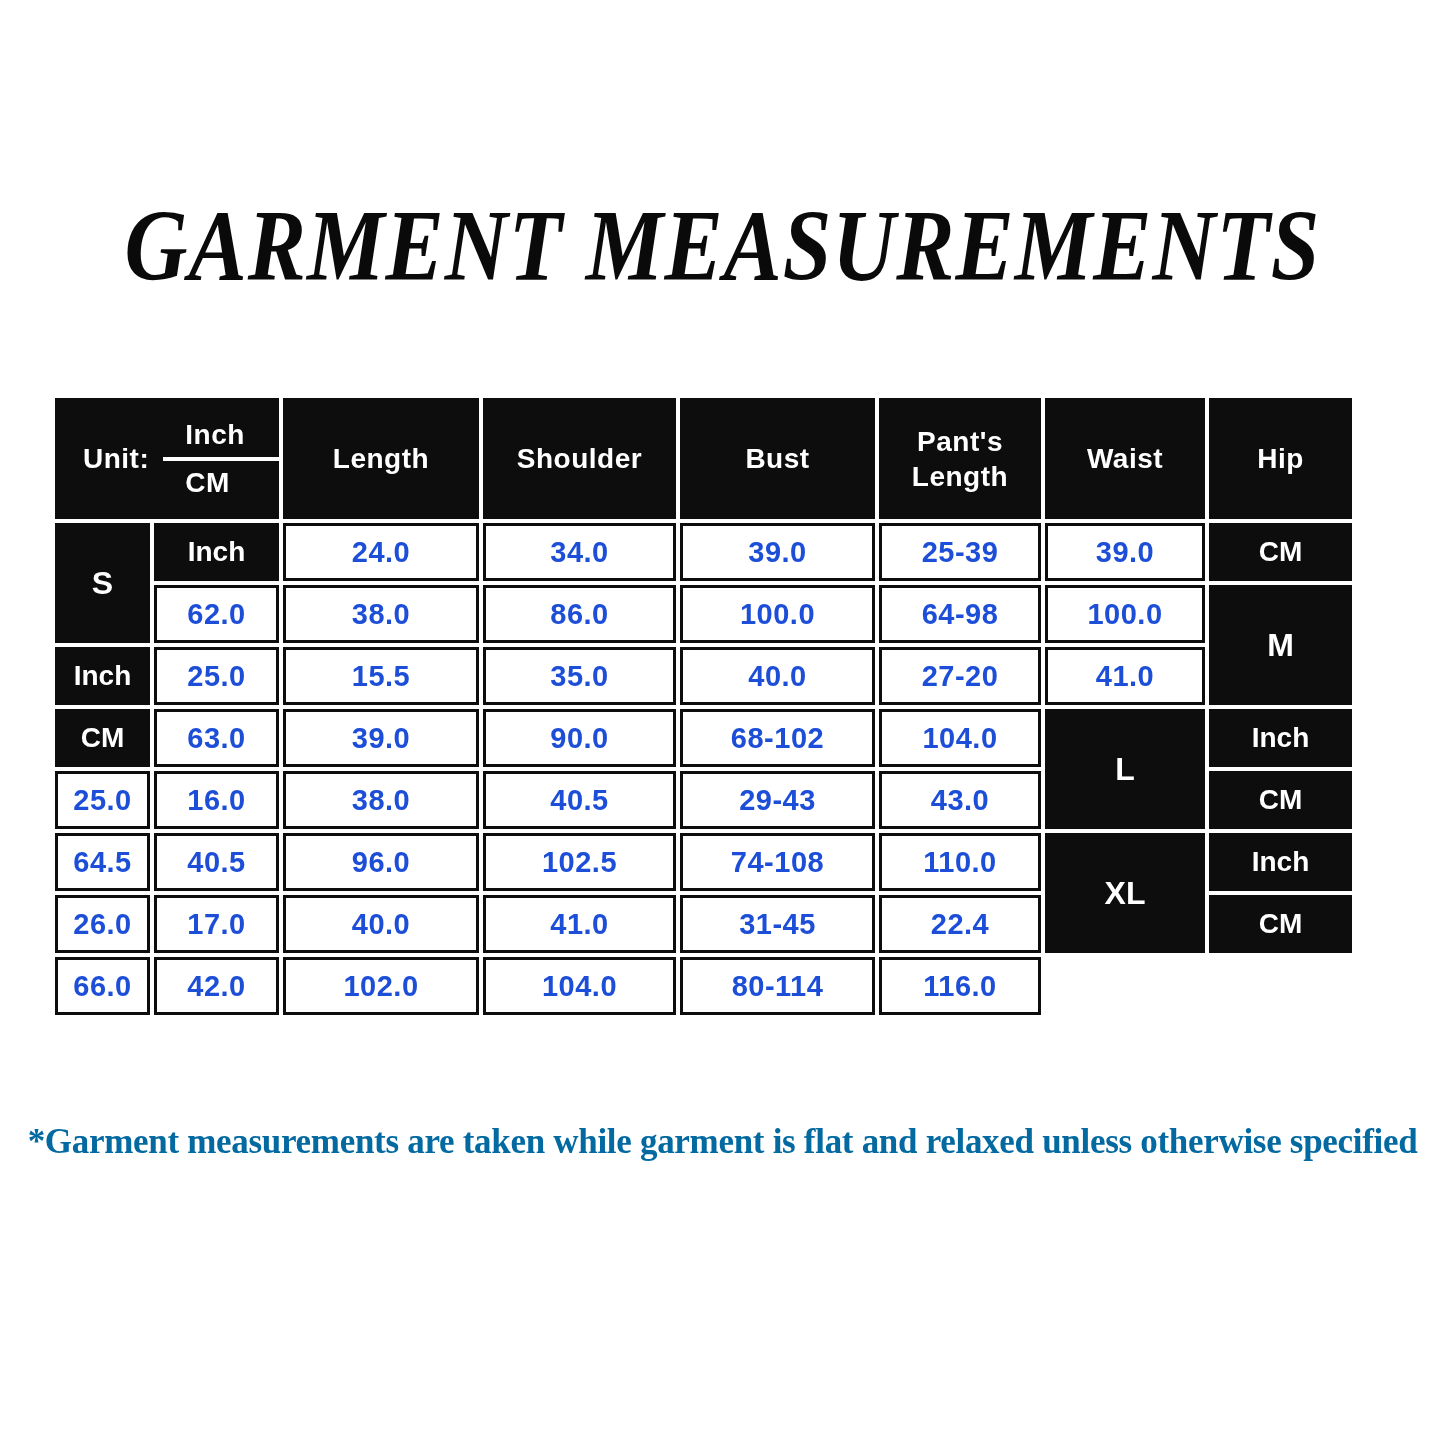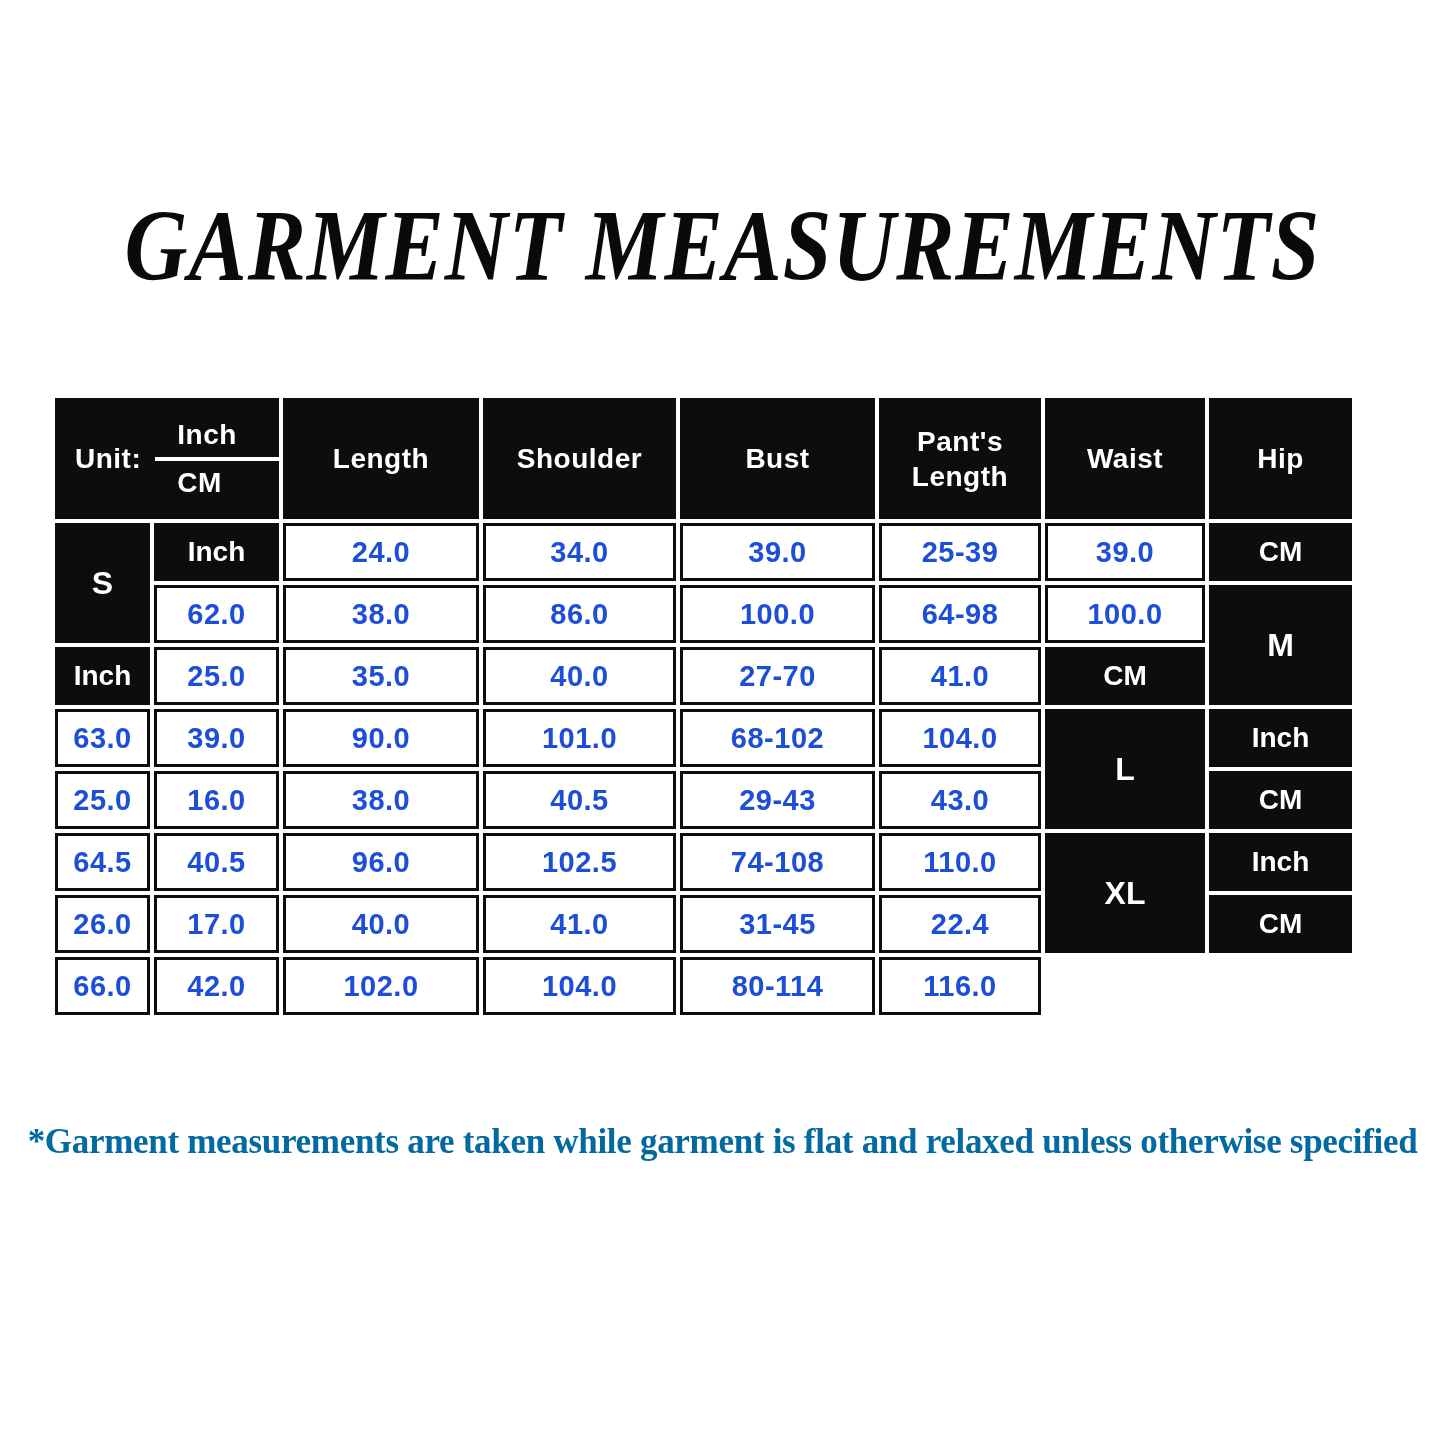--- a/index.html
+++ b/index.html
@@ -30,21 +30,21 @@
   .cell { display:flex; align-items:center; justify-content:center; text-align:center; }
   .black { background:#0d0d0d; color:#ffffff; font-weight:bold; }
   .data  { background:#ffffff; color:#1d4ed8; font-weight:bold; font-size:29px;
            border:3px solid #0d0d0d; letter-spacing:0.5px; }
   .head  { font-size:28px; letter-spacing:0.5px; line-height:1.25; padding:0 6px; }
   .sizecell { grid-row:span 2; font-size:32px; }
   .rowunit  { font-size:28px; }
 
   
   .unit-cell { grid-column:1 / span 2; display:flex; align-items:center;
-               padding-left:20px; }
+               padding-left:28px; }
   .unit-label { font-size:28px; letter-spacing:0.5px; }
   .unit-frac { flex:1; margin-left:14px; }
   .unit-top { font-size:28px; letter-spacing:0.5px; text-align:left; padding:0 0 6px 22px;
               border-bottom:4px solid #ffffff; }
   .unit-bottom { font-size:28px; letter-spacing:0.5px; text-align:left; padding:6px 0 0 22px; }
 
   
   .footnote { position:absolute; top:1122px; left:0; right:0; text-align:center;
               font-family:"Liberation Serif", serif; font-weight:bold;
               font-size:35px; color:#0369a1; letter-spacing:-0.3px; white-space:nowrap; }
@@ -85,29 +85,29 @@
     <div class="cell data">62.0</div>
     <div class="cell data">38.0</div>
     <div class="cell data">86.0</div>
     <div class="cell data">100.0</div>
     <div class="cell data">64-98</div>
     <div class="cell data">100.0</div>
 
     <div class="cell black sizecell">M</div>
     <div class="cell black rowunit">Inch</div>
     <div class="cell data">25.0</div>
+    <div class="cell data">15.5</div>
     <div class="cell data">35.0</div>
     <div class="cell data">40.0</div>
-    <div class="cell data">27-70</div>
+    <div class="cell data">27-20</div>
     <div class="cell data">41.0</div>
     <div class="cell black rowunit">CM</div>
     <div class="cell data">63.0</div>
     <div class="cell data">39.0</div>
     <div class="cell data">90.0</div>
-    <div class="cell data">101.0</div>
     <div class="cell data">68-102</div>
     <div class="cell data">104.0</div>
 
     <div class="cell black sizecell">L</div>
     <div class="cell black rowunit">Inch</div>
     <div class="cell data">25.0</div>
     <div class="cell data">16.0</div>
     <div class="cell data">38.0</div>
     <div class="cell data">40.5</div>
     <div class="cell data">29-43</div>

